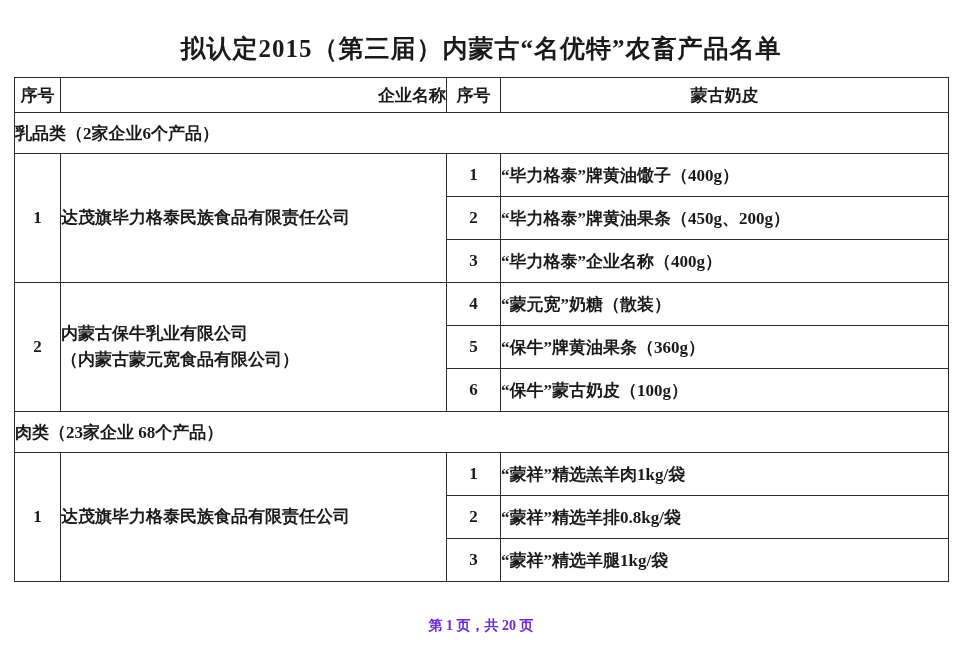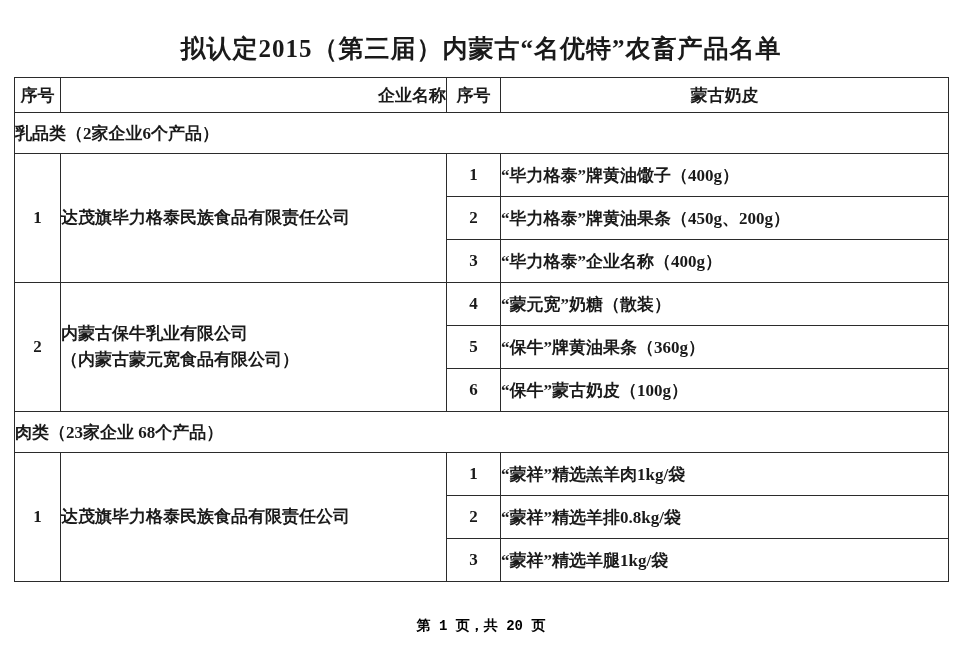--- a/index.html
+++ b/index.html
@@ -86,22 +86,22 @@
   }
   .row-h { height: 42px; }
   .footer {
     position: absolute;
     left: 0;
     right: 0;
     bottom: 18px;
     text-align: center;
     font-size: 14px;
     font-weight: bold;
-    font-family: Liberation Mono, monospace;
-    color: #000000;
+    font-family: Liberation Serif, serif;
+    color: #6d28d9;
   }
 </style>
 </head>
 <body>
 
 <div class="page">
 
   <div class="doc-title">拟认定2015（第三届）内蒙古“名优特”农畜产品名单</div>
 
   <table class="main-table">

